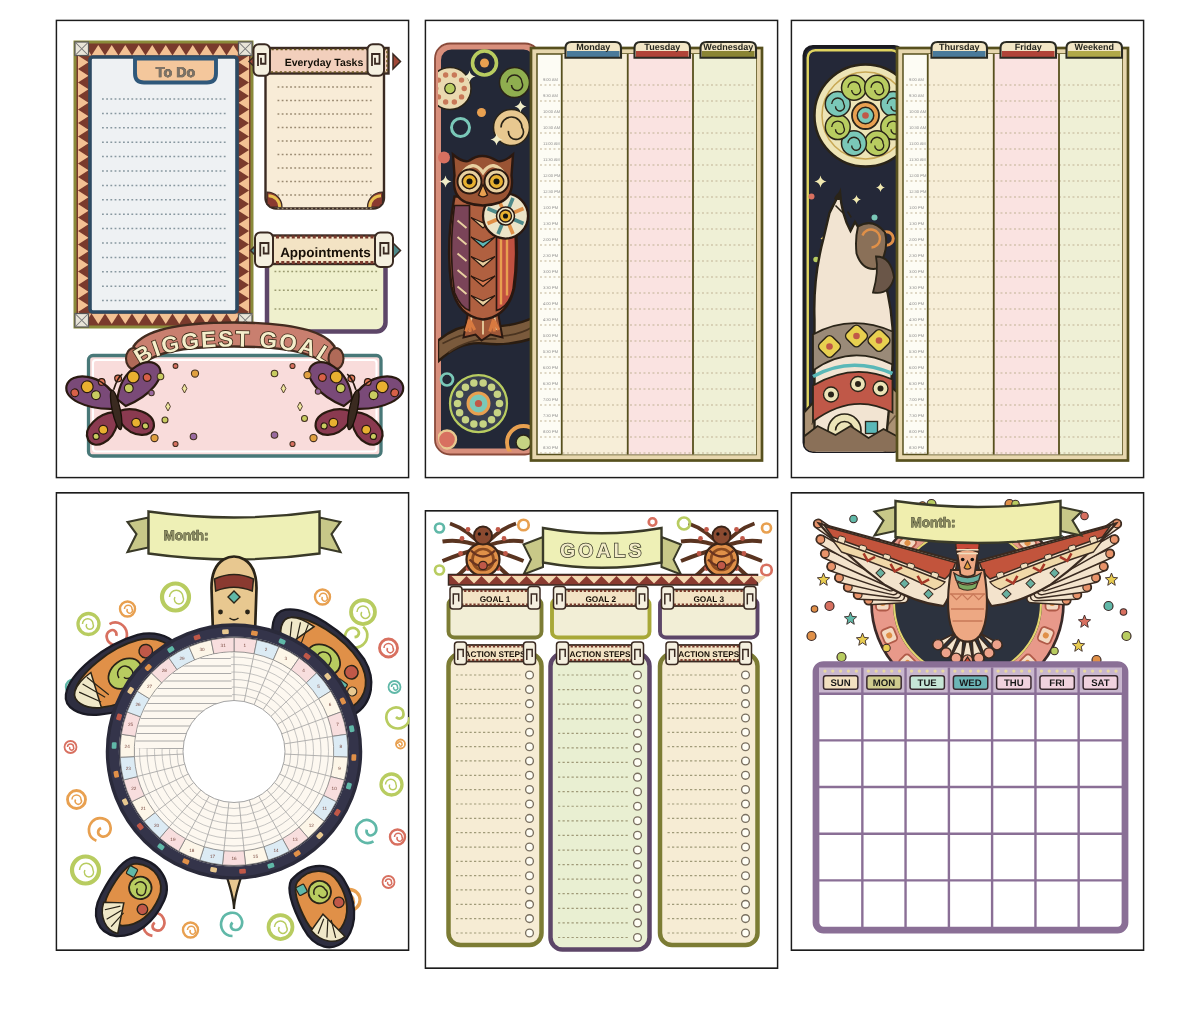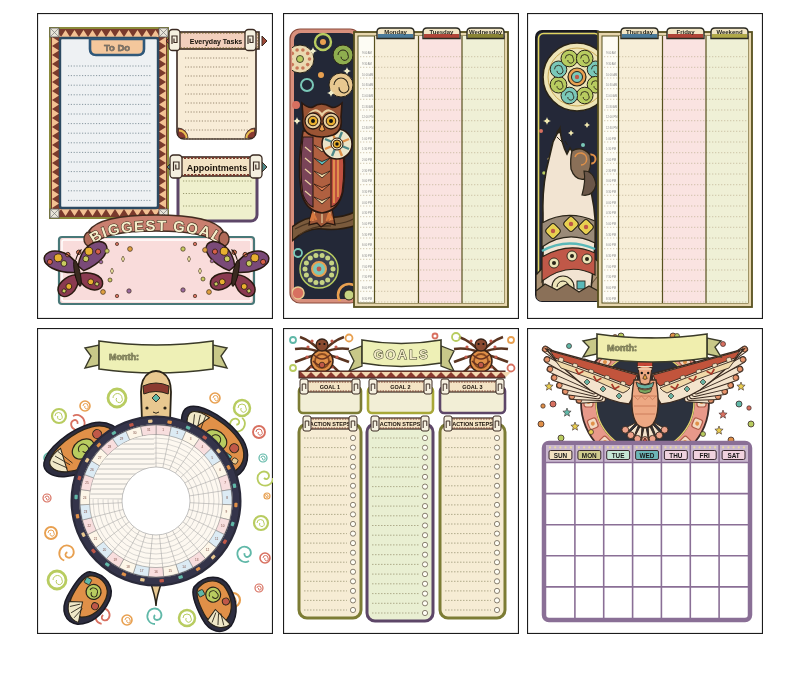--- a/index.html
+++ b/index.html
@@ -782,21 +782,21 @@
         <line x1="53" y1="146" x2="119" y2="146" stroke="#999" stroke-width="0.55"></line>
         <line x1="53" y1="151" x2="119" y2="151" stroke="#999" stroke-width="0.55"></line>
         <line x1="53" y1="156" x2="119" y2="156" stroke="#999" stroke-width="0.55"></line>
         <line x1="53" y1="161" x2="119" y2="161" stroke="#999" stroke-width="0.55"></line>
         <line x1="53" y1="166" x2="119" y2="166" stroke="#999" stroke-width="0.55"></line>
         <line x1="53" y1="171" x2="119" y2="171" stroke="#999" stroke-width="0.55"></line>
       </g>
       <circle cx="119" cy="173" r="34" fill="#fff" stroke="#999" stroke-width="0.6"></circle>
 </svg>
   </div>
-<div class="card" style="left:283px;top:328px">
+<div class="card" style="left:283px;top:340px">
 <svg width="236" height="306" viewBox="0 0 236 306">
 <rect x="0.5" y="0.5" width="235" height="305" fill="#ffffff" stroke="#1c1c1c" stroke-width="1.2"></rect>
 <g transform="translate(39,27)">
         <path d="M0,-2 Q-10,-14 -22,-18" fill="none" stroke="#5a3420" stroke-width="2.6"></path>
         <circle cx="-10" cy="-14" r="1.6" fill="#c05848"></circle>
         <path d="M0,-2 Q-14,-8 -27,-6" fill="none" stroke="#5a3420" stroke-width="2.6"></path>
         <circle cx="-14" cy="-8" r="1.6" fill="#c05848"></circle>
         <path d="M0,-2 Q-15,2 -27,7" fill="none" stroke="#5a3420" stroke-width="2.6"></path>
         <circle cx="-15" cy="2" r="1.6" fill="#c05848"></circle>
         <path d="M0,-2 Q-10,12 -21,20" fill="none" stroke="#5a3420" stroke-width="2.6"></path>

